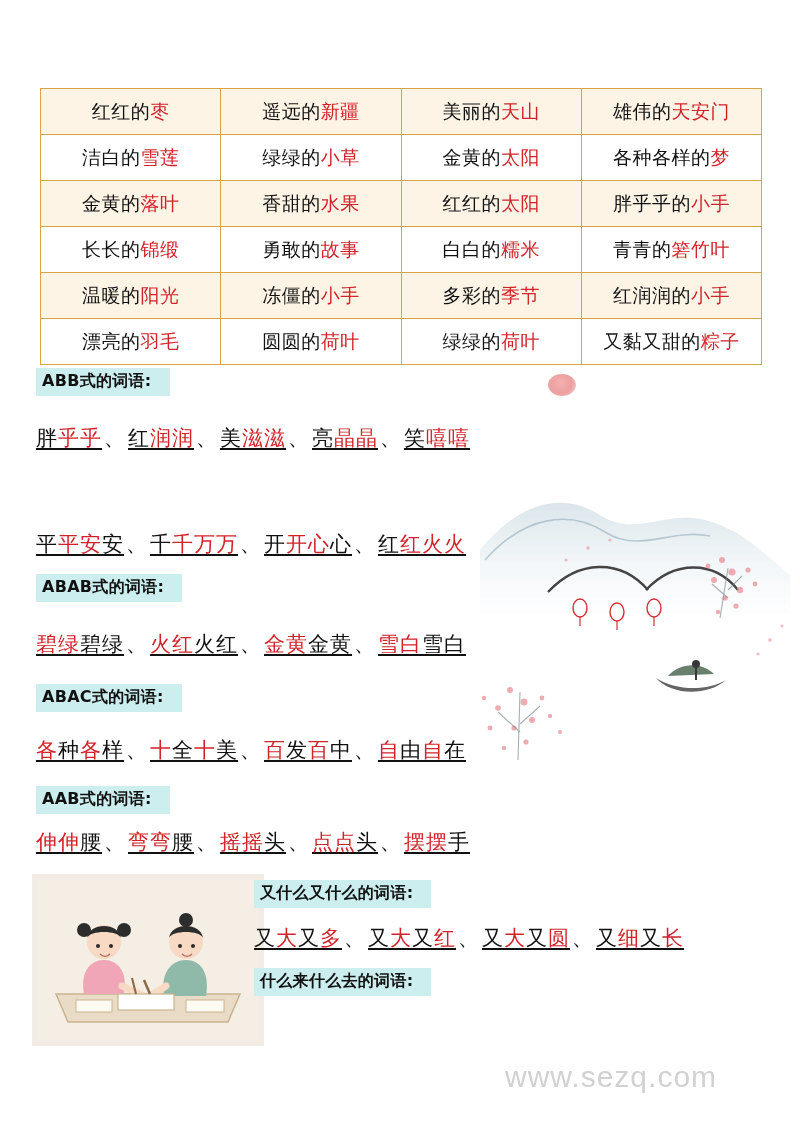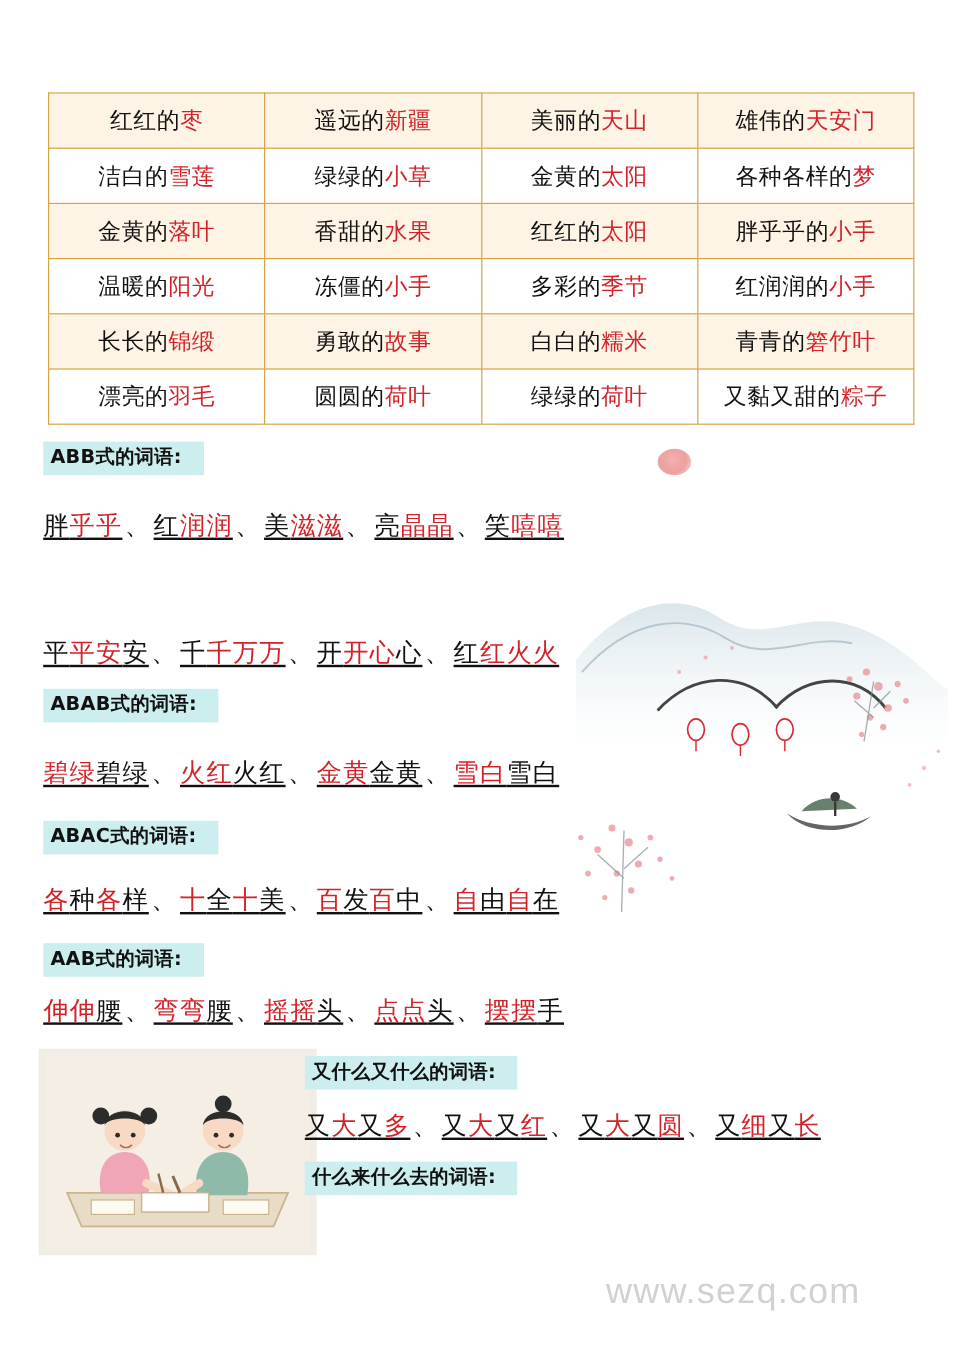--- a/index.html
+++ b/index.html
@@ -54,21 +54,21 @@
     font-family: "Liberation Sans", sans-serif;
     opacity: .85;
     white-space: nowrap;
     text-align: right;
   }
 
   
   .word-table {
     position: absolute;
     left: 40px;
-    top: 77px;
+    top: 88px;
     width: 722px;
     border-collapse: collapse;
     table-layout: fixed;
   }
   .word-table td {
     border: 1px solid #d9a441;
     height: 43px;
     text-align: center;
     vertical-align: middle;
     font-size: 19px;
@@ -232,32 +232,32 @@
         <td><span>金黄的</span><span class="hl">太阳</span></td>
         <td><span>各种各样的</span><span class="hl">梦</span></td>
       </tr>
       <tr>
         <td><span>金黄的</span><span class="hl">落叶</span></td>
         <td><span>香甜的</span><span class="hl">水果</span></td>
         <td><span>红红的</span><span class="hl">太阳</span></td>
         <td><span>胖乎乎的</span><span class="hl">小手</span></td>
       </tr>
       <tr>
+        <td><span>长长的</span><span class="hl">锦缎</span></td>
+        <td><span>勇敢的</span><span class="hl">故事</span></td>
+        <td><span>白白的</span><span class="hl">糯米</span></td>
+        <td><span>青青的</span><span class="hl">箬竹叶</span></td>
+      </tr>
+      <tr>
         <td><span>温暖的</span><span class="hl">阳光</span></td>
         <td><span>冻僵的</span><span class="hl">小手</span></td>
         <td><span>多彩的</span><span class="hl">季节</span></td>
         <td><span>红润润的</span><span class="hl">小手</span></td>
       </tr>
       <tr>
-        <td><span>长长的</span><span class="hl">锦缎</span></td>
-        <td><span>勇敢的</span><span class="hl">故事</span></td>
-        <td><span>白白的</span><span class="hl">糯米</span></td>
-        <td><span>青青的</span><span class="hl">箬竹叶</span></td>
-      </tr>
-      <tr>
         <td><span>漂亮的</span><span class="hl">羽毛</span></td>
         <td><span>圆圆的</span><span class="hl">荷叶</span></td>
         <td><span>绿绿的</span><span class="hl">荷叶</span></td>
         <td><span>又黏又甜的</span><span class="hl">粽子</span></td>
       </tr>
     </tbody>
   </table>
 
   <div class="section-label" style="left:36px; top:368px;">ABB式的词语:</div>
   <div class="section-line" style="left:36px; top:424px;">

